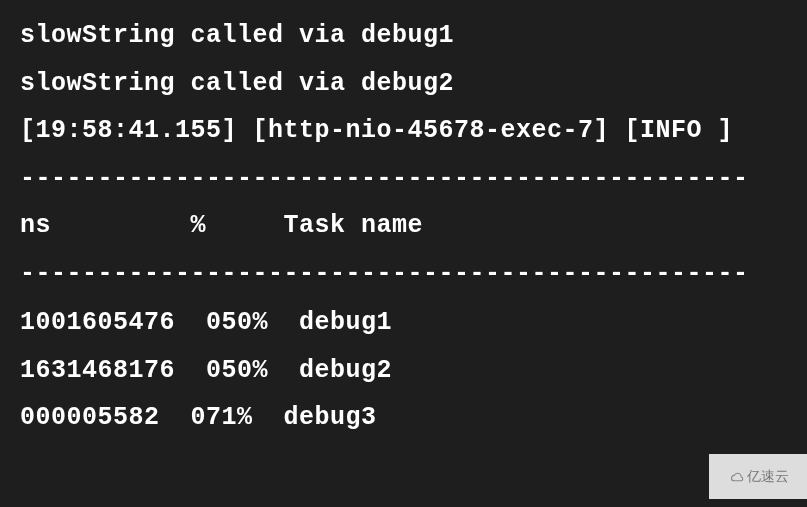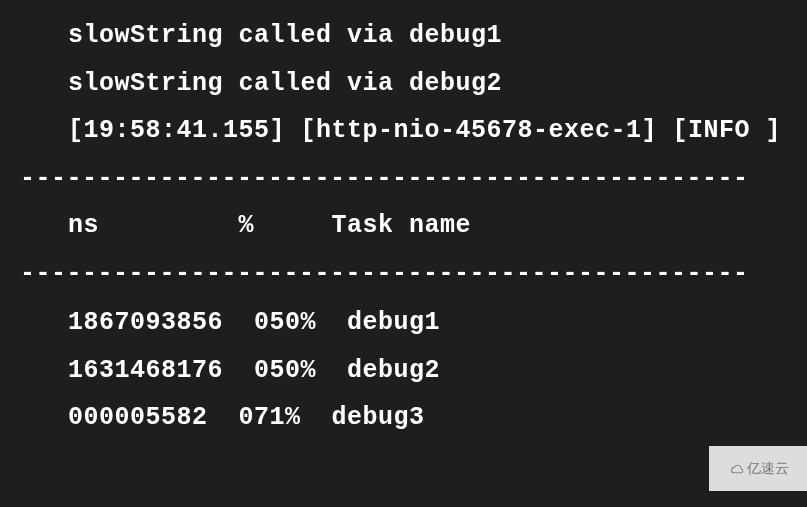--- a/index.html
+++ b/index.html
@@ -16,33 +16,32 @@
       line-height: 1.9;
       padding: 12px 20px;
       width: 807px;
       height: 507px;
       overflow: hidden;
       position: relative;
     }
     .console-line {
       white-space: pre;
       letter-spacing: 0.5px;
-      margin-left: 48px;
     }
     .divider {
       white-space: pre;
       letter-spacing: 0.5px;
       overflow: hidden;
     }
     .spacer {
       height: 2px;
     }
     .watermark {
       position: absolute;
-      bottom: 16px;
+      bottom: 8px;
       right: 0;
       width: 98px;
       height: 45px;
       background: rgba(255, 255, 255, 0.85);
       display: flex;
       align-items: center;
       justify-content: center;
       font-family: Arial, sans-serif;
       font-size: 14px;
       font-weight: normal;
@@ -52,26 +51,26 @@
       margin-right: 2px;
       display: inline-flex;
       align-items: center;
     }
   </style>
 </head>
 <body>
 
 <div class="console-line">slowString called via debug1</div>
 <div class="console-line">slowString called via debug2</div>
-<div class="console-line">[19:58:41.155] [http-nio-45678-exec-1] [INFO ]</div>
+<div class="console-line">[19:58:41.155] [http-nio-45678-exec-7] [INFO ]</div>
 <div class="divider">-----------------------------------------------</div>
 <div class="console-line">ns         %     Task name</div>
 <div class="divider">-----------------------------------------------</div>
 <div class="spacer"></div>
-<div class="console-line">1867093856  050%  debug1</div>
+<div class="console-line">1001605476  050%  debug1</div>
 <div class="console-line">1631468176  050%  debug2</div>
 <div class="console-line">000005582  071%  debug3</div>
 
 <div class="watermark">
   <span class="wm-icon">
     <svg width="18" height="14" viewBox="0 0 24 16">
       <path d="M19 8c0-3-2.5-5-5-5-2 0-3.7 1.2-4.5 3C8 5.5 6 7 6 9.5c0 2 1.5 3.5 3.5 3.5h9c1.5 0 2.5-1 2.5-2.5S20.5 8 19 8z" fill="none" stroke="#888" stroke-width="1.5"></path>
     </svg>
   </span>
   <span>亿速云</span>

